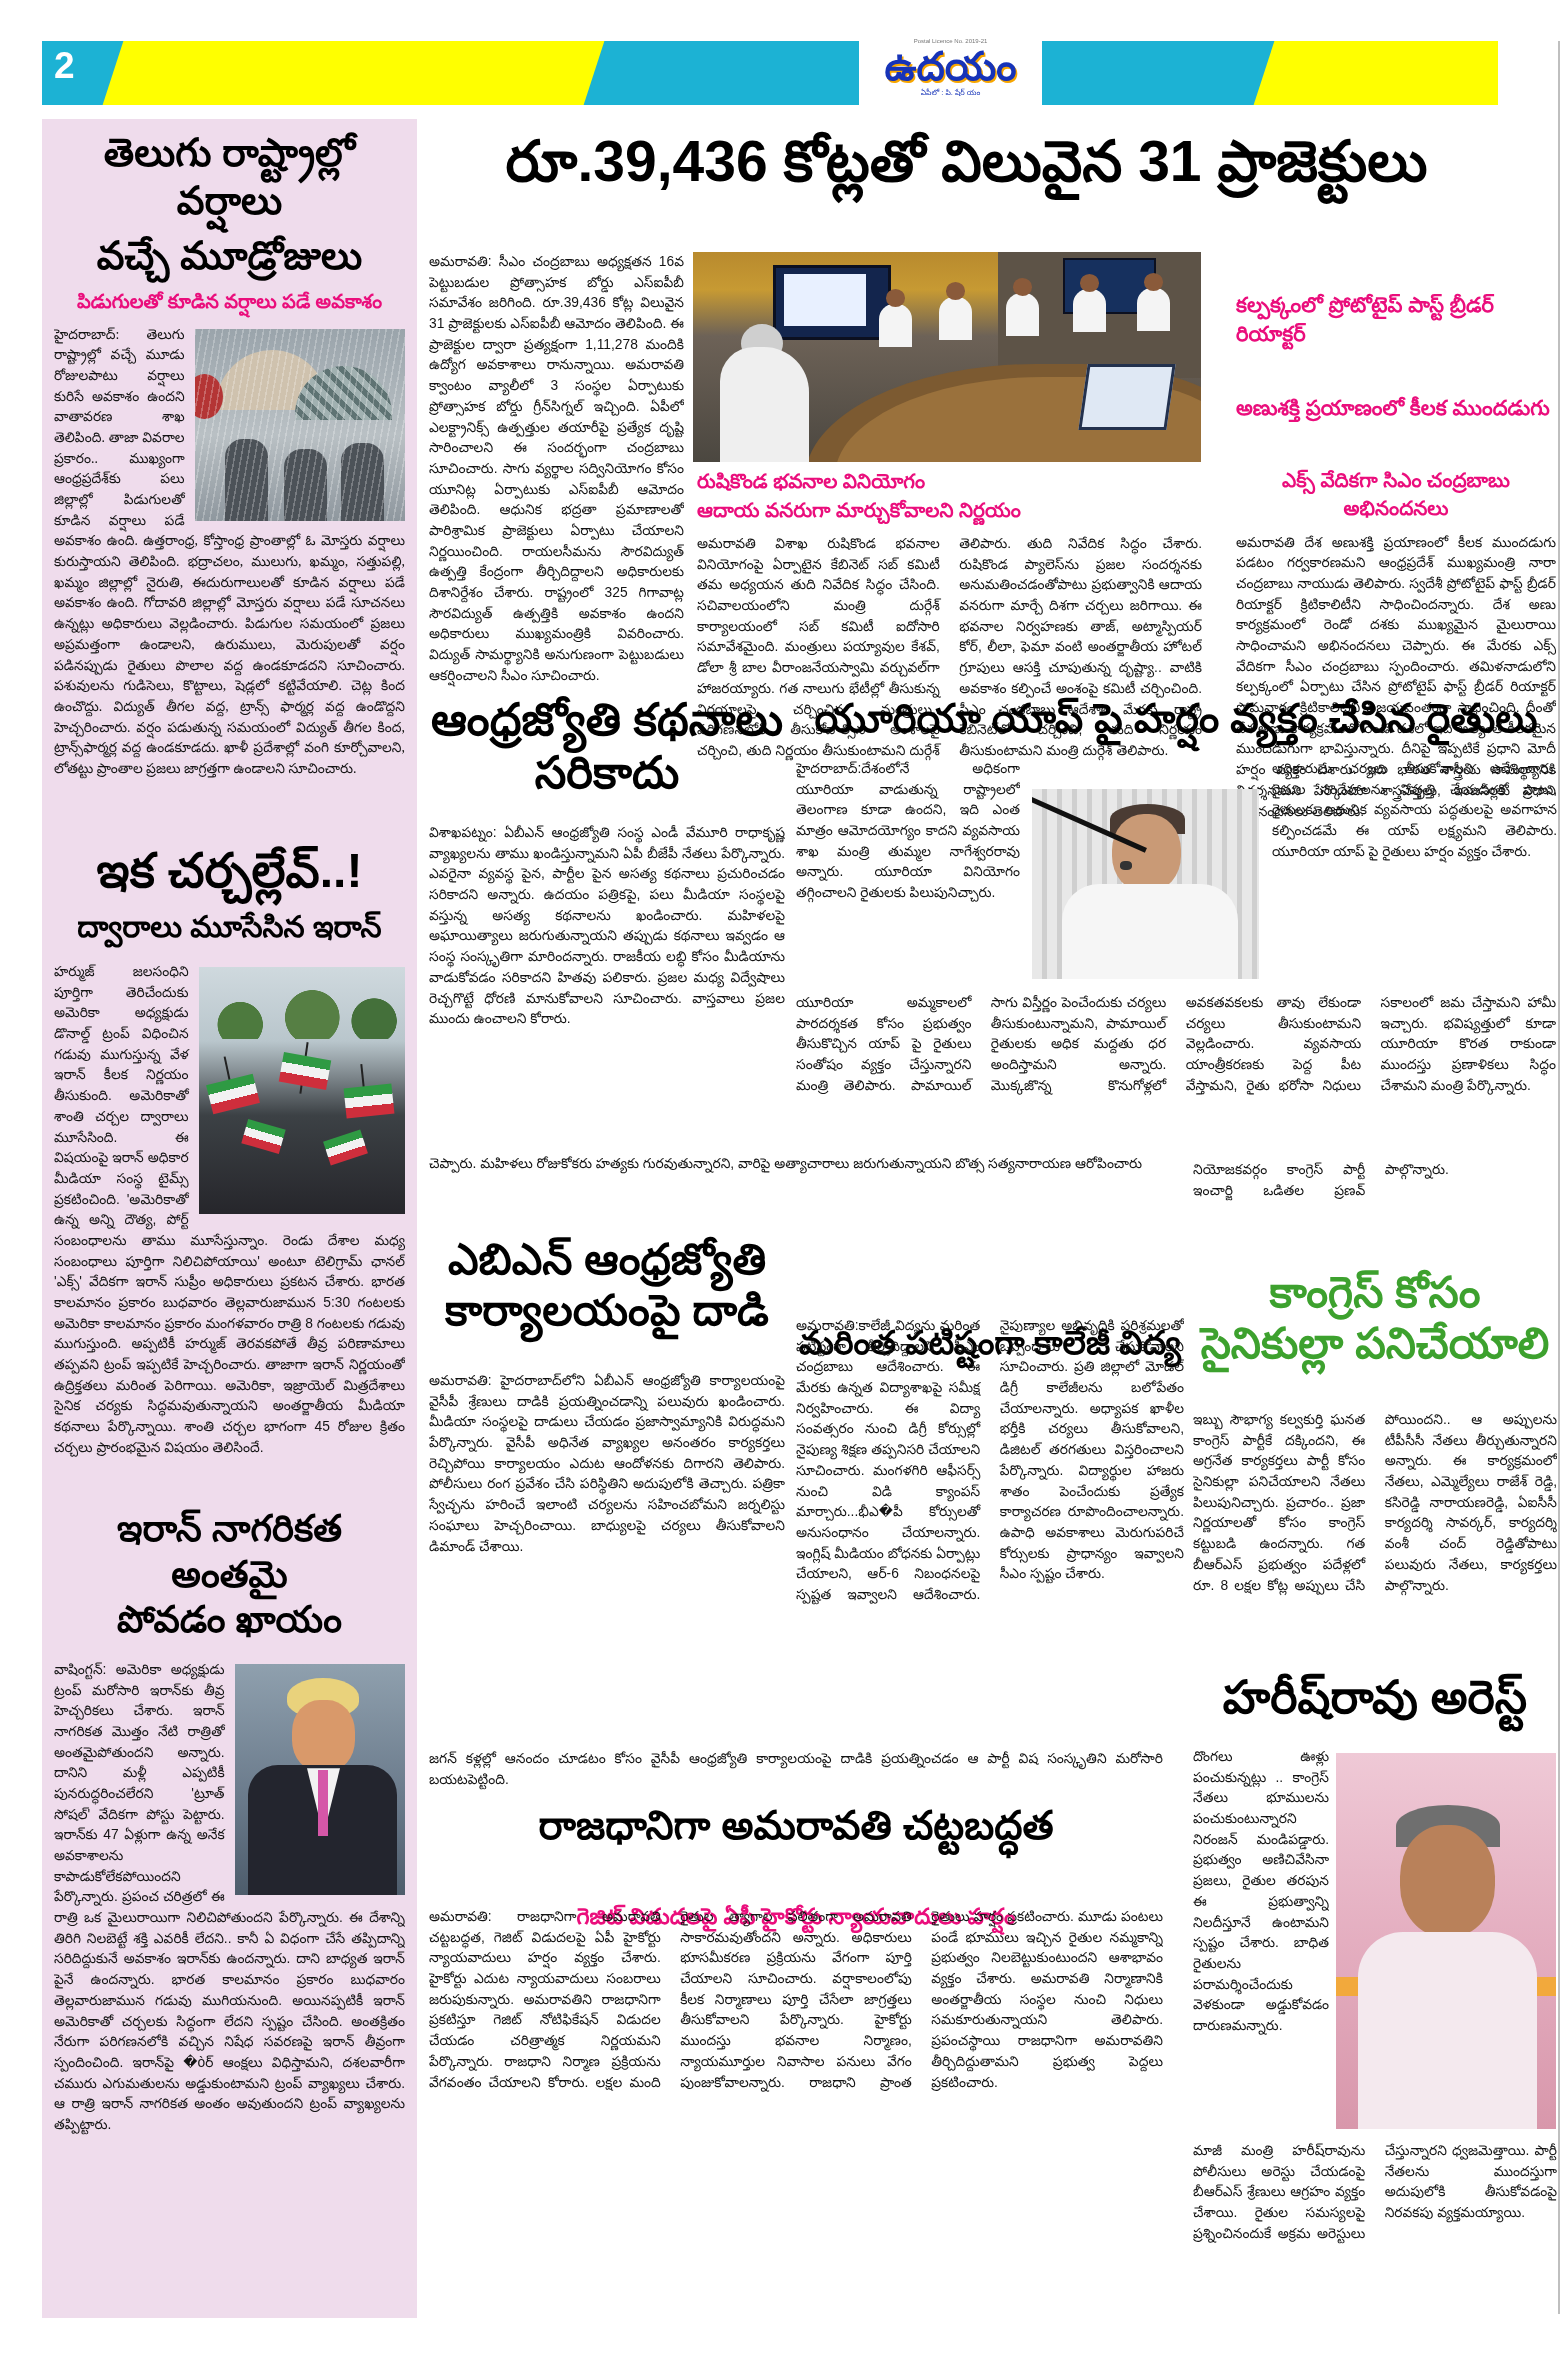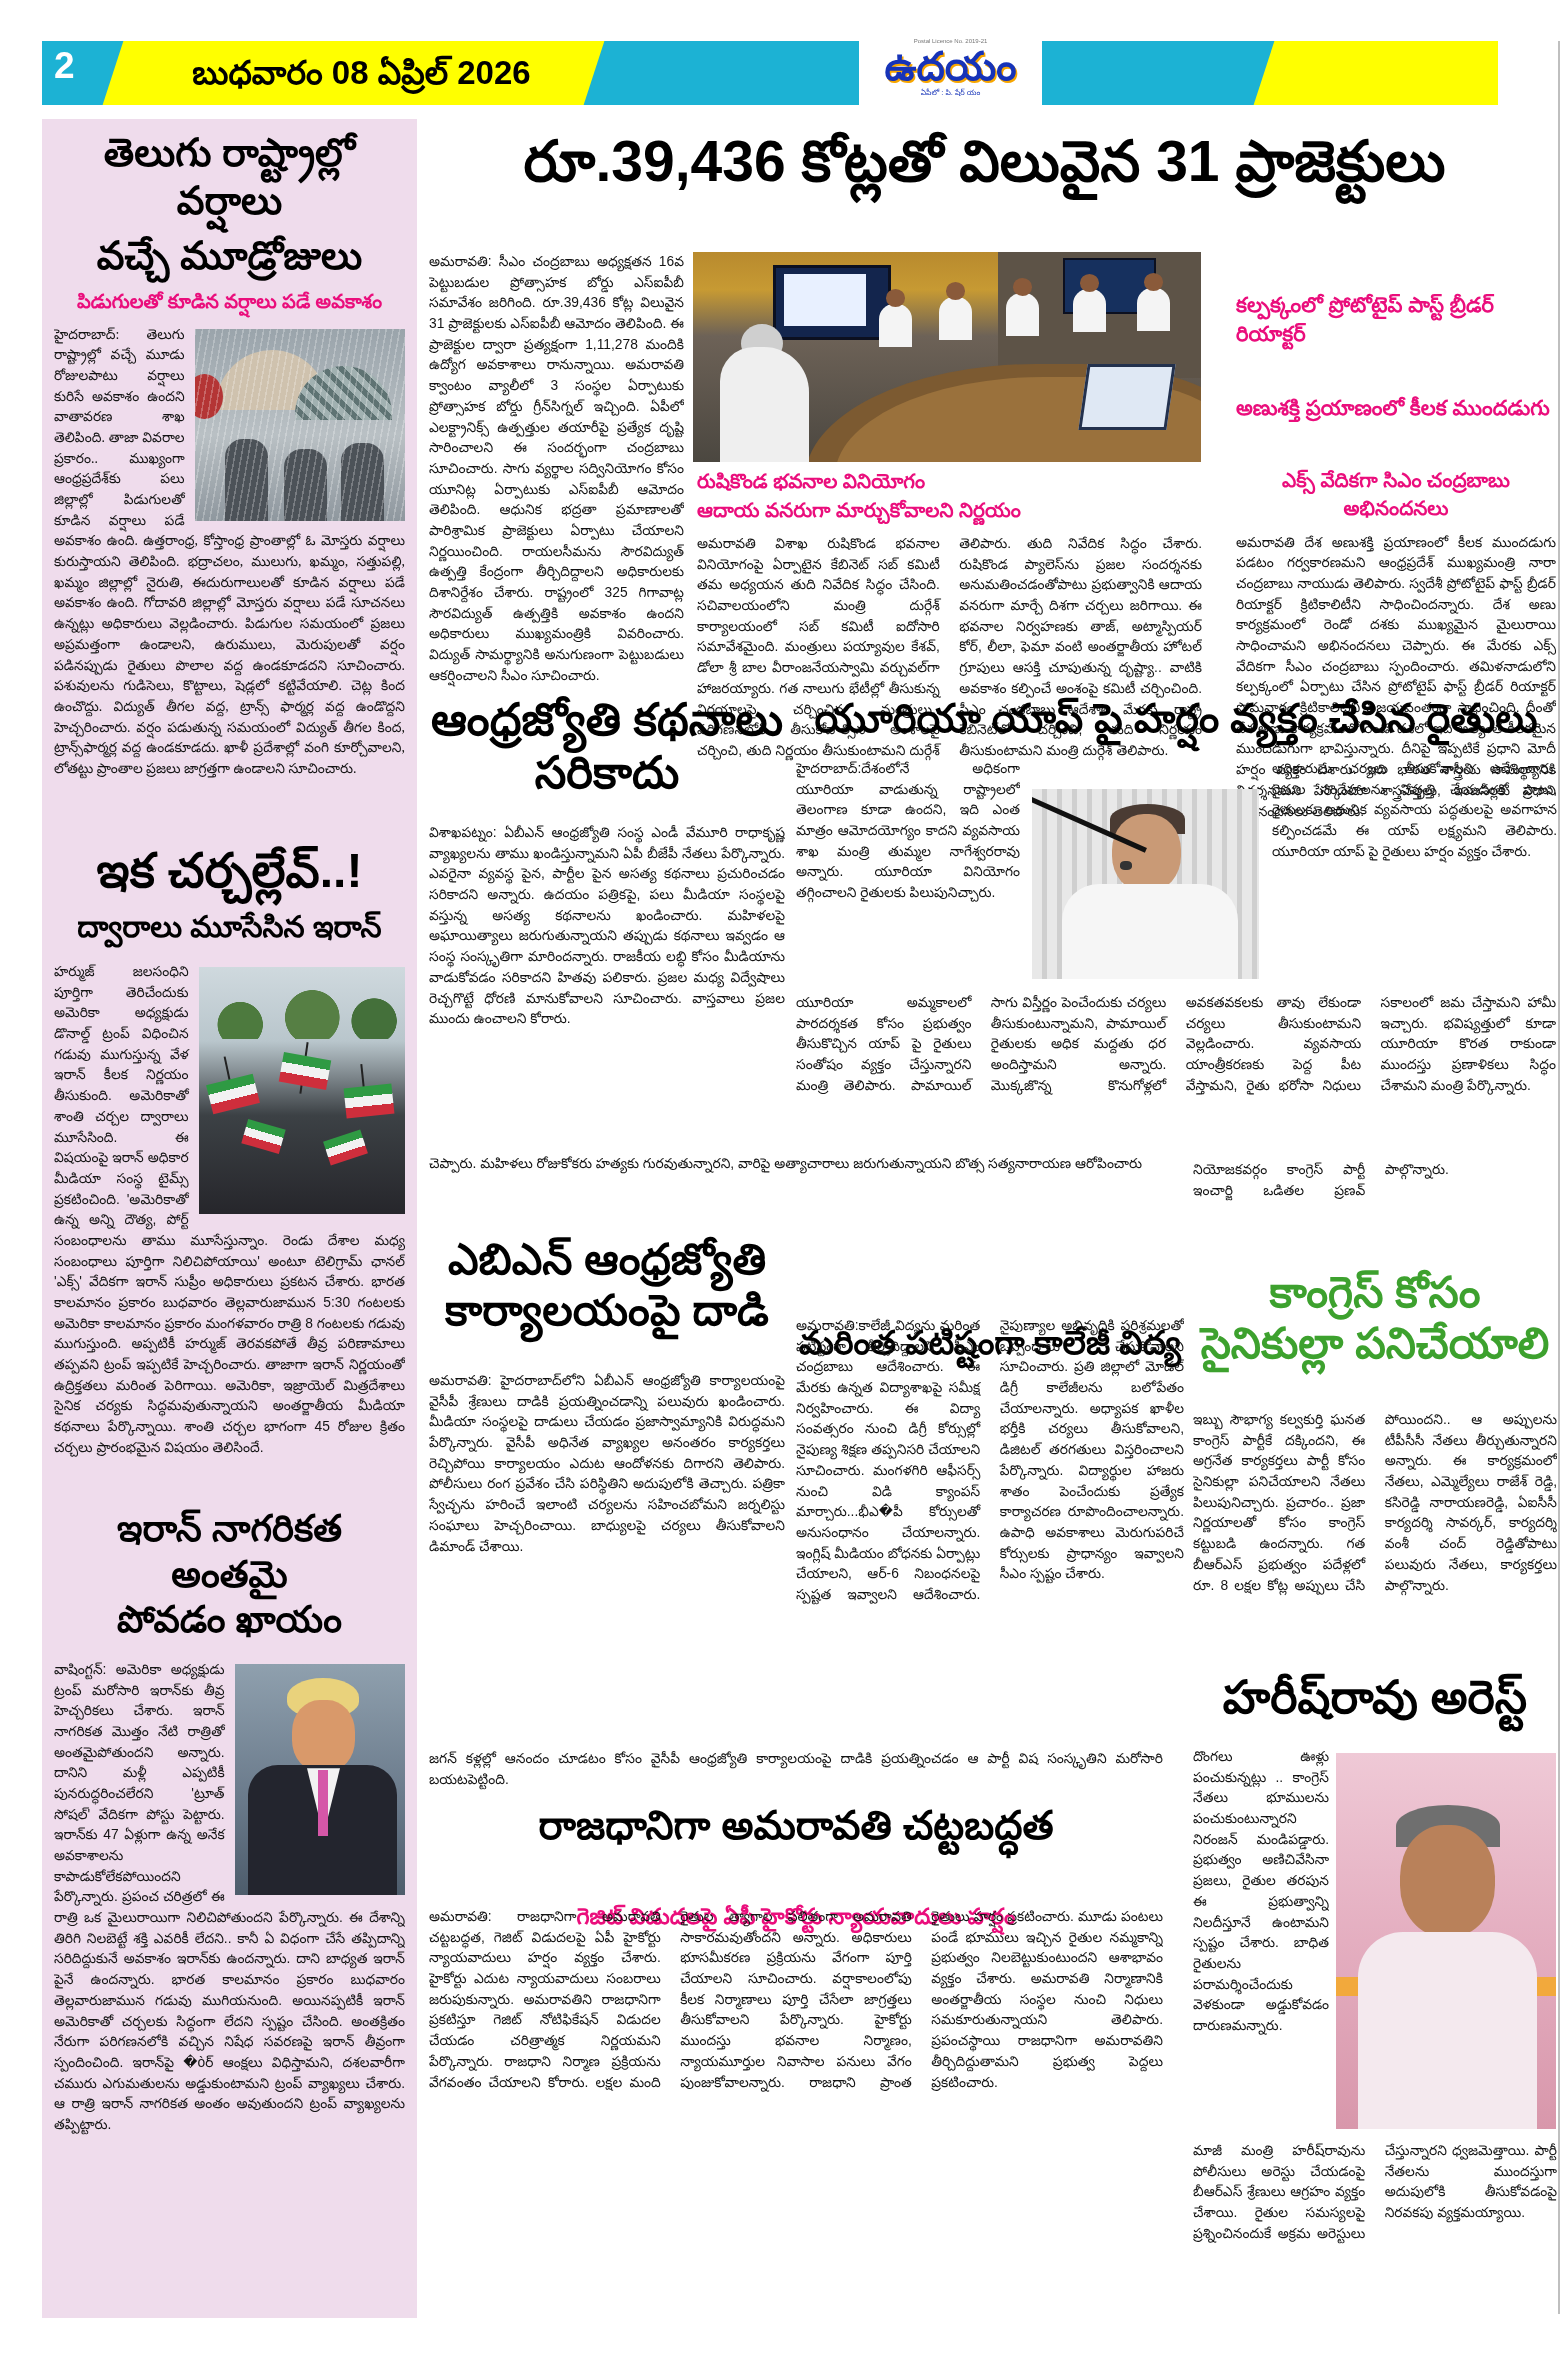--- a/index.html
+++ b/index.html
@@ -83,21 +83,20 @@
 </head>
 <body>
 
 <div id="page">
 
   <div id="strip">
     <div class="yseg" style="left:71px;width:481px;"></div>
     <div class="yseg" style="left:1222px;width:313px;"></div>
   </div>
   <div id="pgnum">2</div>
-  <div id="dateTxt">బుధవారం 08 ఏప్రిల్ 2026</div>
   <div id="logoBox">
     <div id="logoTop">Postal Licence No. 2019-21</div>
     <div id="logoTitle">ఉదయం</div>
     <div id="logoBottom">ఏపీలో : పి. షేర్ యం</div>
   </div>
 
   <div id="sidebar">
 
     <div>
       <div class="sb-head" style="font-size:39px;">తెలుగు రాష్ట్రాల్లో వర్షాలు</div>
@@ -145,21 +144,21 @@
           <span class="face"></span>
           <span class="suit"></span>
           <span class="shirt"></span>
           <span class="tie"></span>
         </div>
         <span>వాషింగ్టన్: అమెరికా అధ్యక్షుడు ట్రంప్ మరోసారి ఇరాన్‌కు తీవ్ర హెచ్చరికలు చేశారు. ఇరాన్ నాగరికత మొత్తం నేటి రాత్రితో అంతమైపోతుందని అన్నారు. దానిని మళ్లీ ఎప్పటికీ పునరుద్ధరించలేరని 'ట్రూత్ సోషల్' వేదికగా పోస్టు పెట్టారు. ఇరాన్‌కు 47 ఏళ్లుగా ఉన్న అనేక అవకాశాలను కాపాడుకోలేకపోయిందని పేర్కొన్నారు. ప్రపంచ చరిత్రలో ఈ రాత్రి ఒక మైలురాయిగా నిలిచిపోతుందని పేర్కొన్నారు. ఈ దేశాన్ని తిరిగి నిలబెట్టే శక్తి ఎవరికీ లేదని.. కానీ ఏ విధంగా చేసే తప్పిదాన్ని సరిదిద్దుకునే అవకాశం ఇరాన్‌కు ఉందన్నారు. దాని బాధ్యత ఇరాన్ పైనే ఉందన్నారు. భారత కాలమానం ప్రకారం బుధవారం తెల్లవారుజామున గడువు ముగియనుంది. అయినప్పటికీ ఇరాన్ అమెరికాతో చర్చలకు సిద్ధంగా లేదని స్పష్టం చేసింది. అంతక్రితం నేరుగా పరిగణనలోకి వచ్చిన నిషేధ సవరణపై ఇరాన్ తీవ్రంగా స్పందించింది. ఇరాన్‌పై �òర్ ఆంక్షలు విధిస్తామని, దశలవారీగా చమురు ఎగుమతులను అడ్డుకుంటామని ట్రంప్ వ్యాఖ్యలు చేశారు. ఆ రాత్రి ఇరాన్ నాగరికత అంతం అవుతుందని ట్రంప్ వ్యాఖ్యలను తప్పిట్టారు.</span>
       </div>
     </div>
   </div>
 
-  <div class="abs blkhead" style="left:450px;top:128px;width:1069px;font-size:57px;">రూ.39,436 కోట్లతో విలువైన 31 ప్రాజెక్టులు</div>
+  <div class="abs blkhead" style="left:432px;top:128px;width:1069px;font-size:57px;">రూ.39,436 కోట్లతో విలువైన 31 ప్రాజెక్టులు</div>
 
   <div class="abs bodytxt" style="left:429px;top:252px;width:255px;height:531px;">అమరావతి: సీఎం చంద్రబాబు అధ్యక్షతన 16వ పెట్టుబడుల ప్రోత్సాహక బోర్డు ఎస్ఐపీబీ సమావేశం జరిగింది. రూ.39,436 కోట్ల విలువైన 31 ప్రాజెక్టులకు ఎస్ఐపీబీ ఆమోదం తెలిపింది. ఈ ప్రాజెక్టుల ద్వారా ప్రత్యక్షంగా 1,11,278 మందికి ఉద్యోగ అవకాశాలు రానున్నాయి. అమరావతి క్వాంటం వ్యాలీలో 3 సంస్థల ఏర్పాటుకు ప్రోత్సాహక బోర్డు గ్రీన్‌సిగ్నల్ ఇచ్చింది. ఏపీలో ఎలక్ట్రానిక్స్ ఉత్పత్తుల తయారీపై ప్రత్యేక దృష్టి సారించాలని ఈ సందర్భంగా చంద్రబాబు సూచించారు. సాగు వ్యర్థాల సద్వినియోగం కోసం యూనిట్ల ఏర్పాటుకు ఎస్ఐపీబీ ఆమోదం తెలిపింది. ఆధునిక భద్రతా ప్రమాణాలతో పారిశ్రామిక ప్రాజెక్టులు ఏర్పాటు చేయాలని నిర్ణయించింది. రాయలసీమను సౌరవిద్యుత్ ఉత్పత్తి కేంద్రంగా తీర్చిదిద్దాలని అధికారులకు దిశానిర్దేశం చేశారు. రాష్ట్రంలో 325 గిగావాట్ల సౌరవిద్యుత్ ఉత్పత్తికి అవకాశం ఉందని అధికారులు ముఖ్యమంత్రికి వివరించారు. విద్యుత్ సామర్థ్యానికి అనుగుణంగా పెట్టుబడులు ఆకర్షించాలని సీఎం సూచించారు.</div>
 
   <div id="meetPh">
     <div class="wallR"></div>
     <div class="tv1">
         <div class="scr"></div>
       </div>
     <div class="tv2"></div>
     <div class="table"></div>

